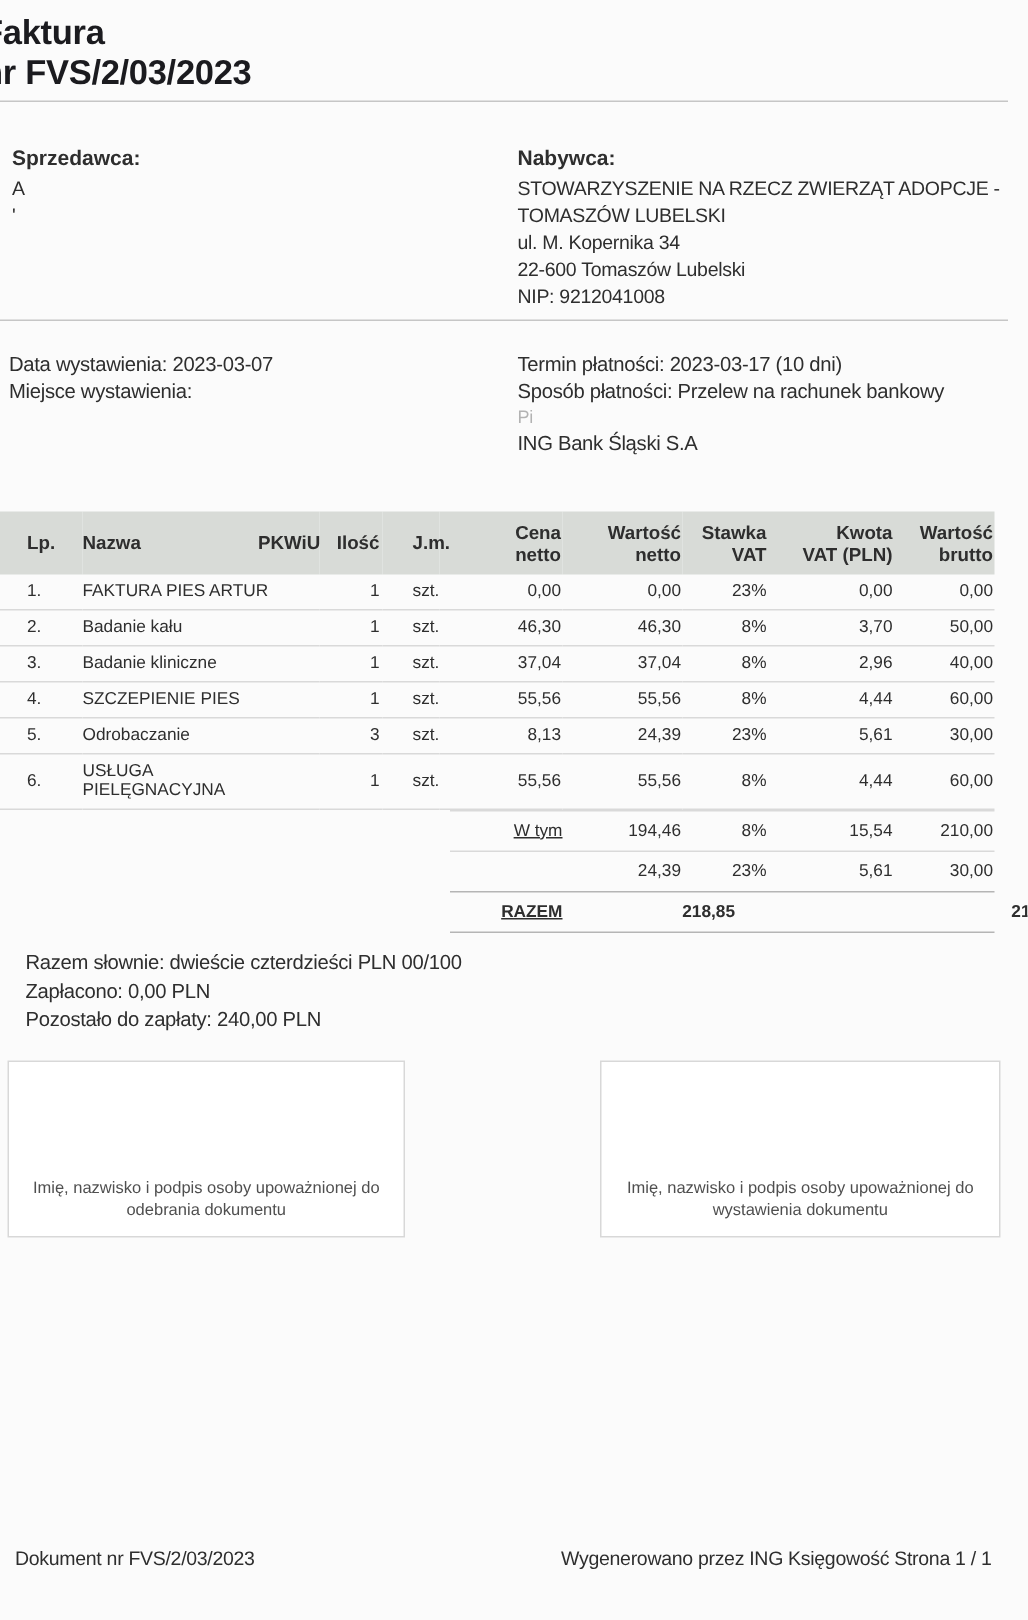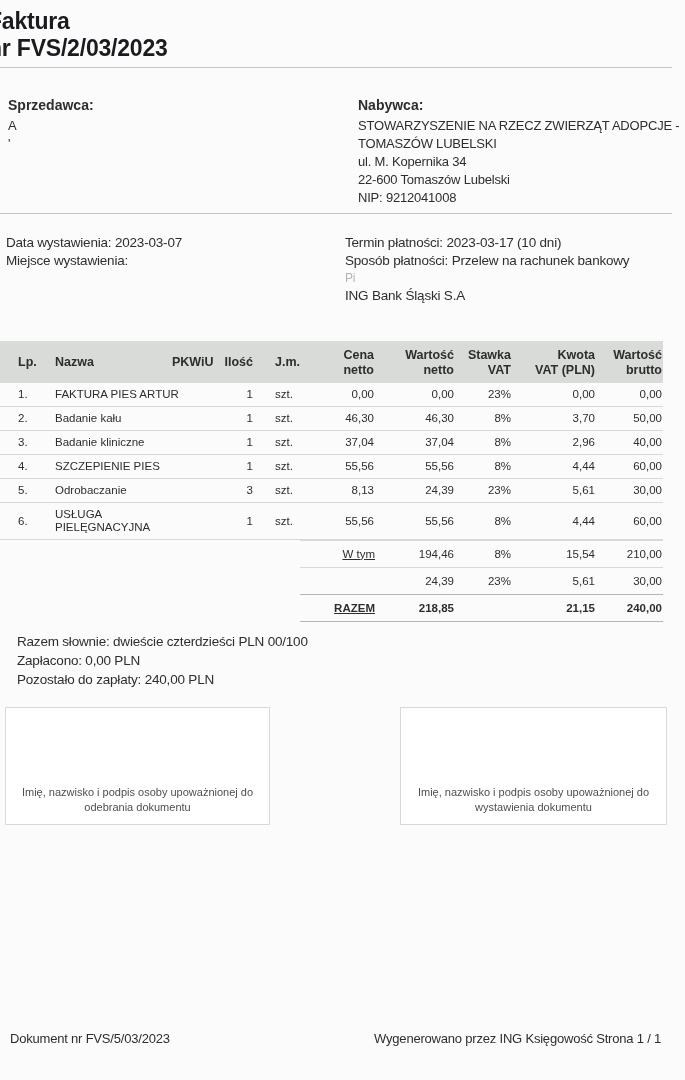--- a/index.html
+++ b/index.html
@@ -14,21 +14,21 @@
     font-family:"Liberation Sans","DejaVu Sans",sans-serif;
     position:relative;
   }
   
   .title-block{padding-top:8px;margin-left:-12px;white-space:nowrap;}
   .title-block h1{font-size:23px;line-height:27px;font-weight:700;color:var(--title);letter-spacing:-0.2px;}
   .divider{border:none;border-top:1px solid var(--divider);margin-right:13px;}
   .divider-top{margin-top:5px;}
   .divider-mid{margin-top:6px;}
   
-  .parties{display:flex;margin-top:28px;padding-left:8px;gap:13px;}
+  .parties{display:flex;margin-top:28px;padding-left:8px;}
   .party-seller{width:337px;flex:0 0 337px;}
   .party-buyer{flex:1;}
   .party-label{font-size:14px;font-weight:700;line-height:18px;margin-bottom:3px;}
   .party-line{font-size:13px;line-height:18px;white-space:pre;letter-spacing:-0.2px;}
   
   .details{display:flex;margin-top:20px;padding-left:6px;justify-content:space-between;}
   .details-left{width:339px;flex:0 0 339px;}
   .details-right{flex:1;}
   .detail-line{font-size:13.5px;line-height:18px;letter-spacing:-0.2px;}
   .faint{opacity:.35;font-size:12px;line-height:17px;}
@@ -45,21 +45,21 @@
   .c3{text-align:left;padding-left:2px !important;}
   .c4{text-align:right;padding-right:2px !important;}
   .c5{text-align:left;padding-left:20px !important;}
   .cnum{text-align:right;padding-right:1px !important;}
   
   .summary{margin-left:300px;width:363px;}
   .summary-row{display:grid;grid-template-columns:75px 80px 57px 84px 67px;
     font-size:11.5px;line-height:13px;padding:6.5px 0;border-top:1px solid var(--row-line);}
   .summary-row span{text-align:right;padding-right:1px;}
   .summary-row .slabel{padding-right:0;text-decoration:underline;}
-  .summary-razem{font-weight:700;border-top:1px solid #b5b5b5;border-bottom:1px solid #b5b5b5;}
+  .summary-razem{font-weight:700;border-top:1px solid #b5b5b5;border-bottom:1px solid #b5b5b5;gap:36px;}
   
   .totals{margin-top:10px;padding-left:17px;}
   .totals div{font-size:13.5px;line-height:19px;letter-spacing:-0.2px;}
   
   .signatures{display:flex;justify-content:space-between;margin-top:18px;padding:0 18px 0 5px;}
   .sig-box{position:relative;height:118px;background:#fff;border:1px solid var(--box-border);}
   .sig-box-left{width:265px;}
   .sig-box-right{width:267px;}
   .sig-caption{position:absolute;bottom:9px;left:0;right:0;text-align:center;
     font-size:11px;line-height:15px;color:var(--muted);white-space:pre-line;}
@@ -250,15 +250,15 @@
     <div class="sig-caption">Imię, nazwisko i podpis osoby upoważnionej do
 odebrania dokumentu</div>
   </div>
   <div class="sig-box sig-box-right">
     <div class="sig-caption">Imię, nazwisko i podpis osoby upoważnionej do
 wystawienia dokumentu</div>
   </div>
 </div>
 
 <div class="page-footer">
-  <span>Dokument nr FVS/5/03/2023</span>
+  <span>Dokument nr FVS/2/03/2023</span>
   <span>Wygenerowano przez ING Księgowość Strona 1 / 1</span>
 </div>
 
 </body></html>

